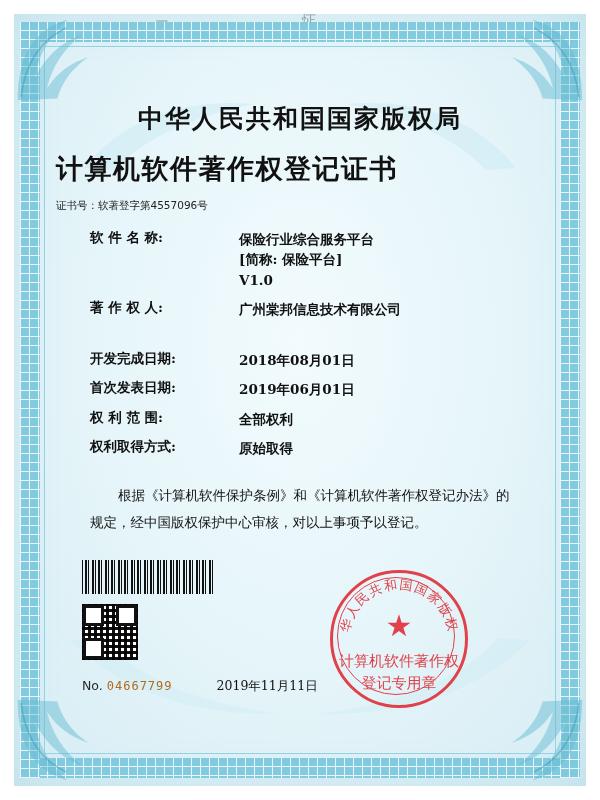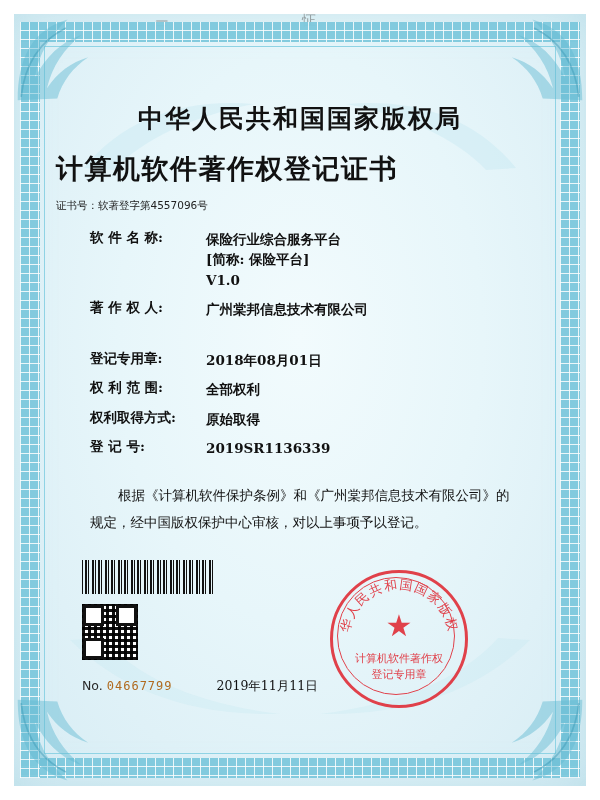--- a/index.html
+++ b/index.html
@@ -136,20 +136,21 @@
   .field-label {
     width: 116px;
     flex: 0 0 116px;
     letter-spacing: 0px;
     font-family: "DejaVu Serif", "Liberation Serif", serif;
   }
   .field-value {
     flex: 1;
     font-family: "DejaVu Serif", "Liberation Serif", serif;
     line-height: 1.5;
+    margin-left: 33px;
   }
   .field-value .sub {
     display: block;
   }
 
   .gap-lg { height: 22px; }
 
   .paragraph {
     margin-top: 24px;
     padding-left: 34px;
@@ -232,21 +233,21 @@
     position: absolute;
     left: 0; top: 0;
     width: 132px; height: 132px;
   }
   .seal-bottom-text {
     position: absolute;
     left: 0;
     top: 78px;
     width: 132px;
     text-align: center;
-    font-size: 11px;
+    font-size: 15px;
     line-height: 1.45;
     color: #e0323c;
     font-family: "DejaVu Sans", "Liberation Sans", sans-serif;
   }
 
   
   .footer {
     position: absolute;
     left: 82px;
     top: 678px;
@@ -345,44 +346,44 @@
       </div>
 
       <div class="field-row">
         <div class="field-label">著 作 权 人:</div>
         <div class="field-value">广州棠邦信息技术有限公司</div>
       </div>
 
       <div class="gap-lg"></div>
 
       <div class="field-row">
-        <div class="field-label">登记专用章:</div>
+        <div class="field-label">开发完成日期:</div>
         <div class="field-value">2018年08月01日</div>
       </div>
 
+      <div class="field-row">
+        <div class="field-label">首次发表日期:</div>
+        <div class="field-value">2019年06月01日</div>
+      </div>
 
       <div class="field-row">
         <div class="field-label">权 利 范 围:</div>
         <div class="field-value">全部权利</div>
       </div>
 
       <div class="field-row">
         <div class="field-label">权利取得方式:</div>
         <div class="field-value">原始取得</div>
       </div>
 
-      <div class="field-row">
-        <div class="field-label">登 记 号:</div>
-        <div class="field-value">2019SR1136339</div>
-      </div>
 
     </div>
 
     <div class="paragraph">
-      <span class="indent">根据《计算机软件保护条例》和《广州棠邦信息技术有限公司》的</span>
+      <span class="indent">根据《计算机软件保护条例》和《计算机软件著作权登记办法》的</span>
       <span>规定，经中国版权保护中心审核，对以上事项予以登记。</span>
     </div>
 
   </div>
 
   <div class="codes">
     <div class="barcode"></div>
     <div class="qrcode">
       <span class="qr-eye tl"></span>
       <span class="qr-eye tr"></span>

